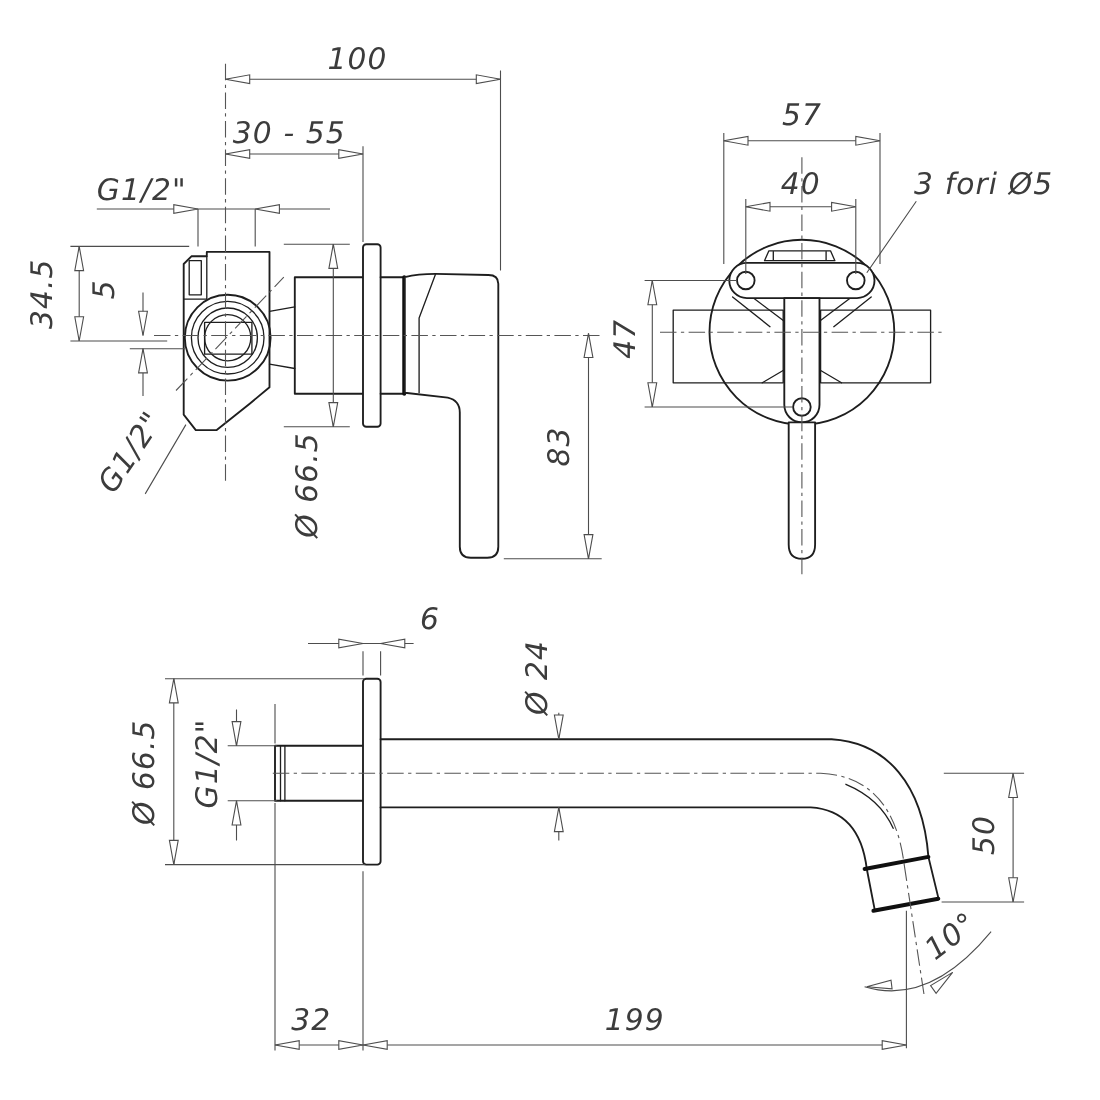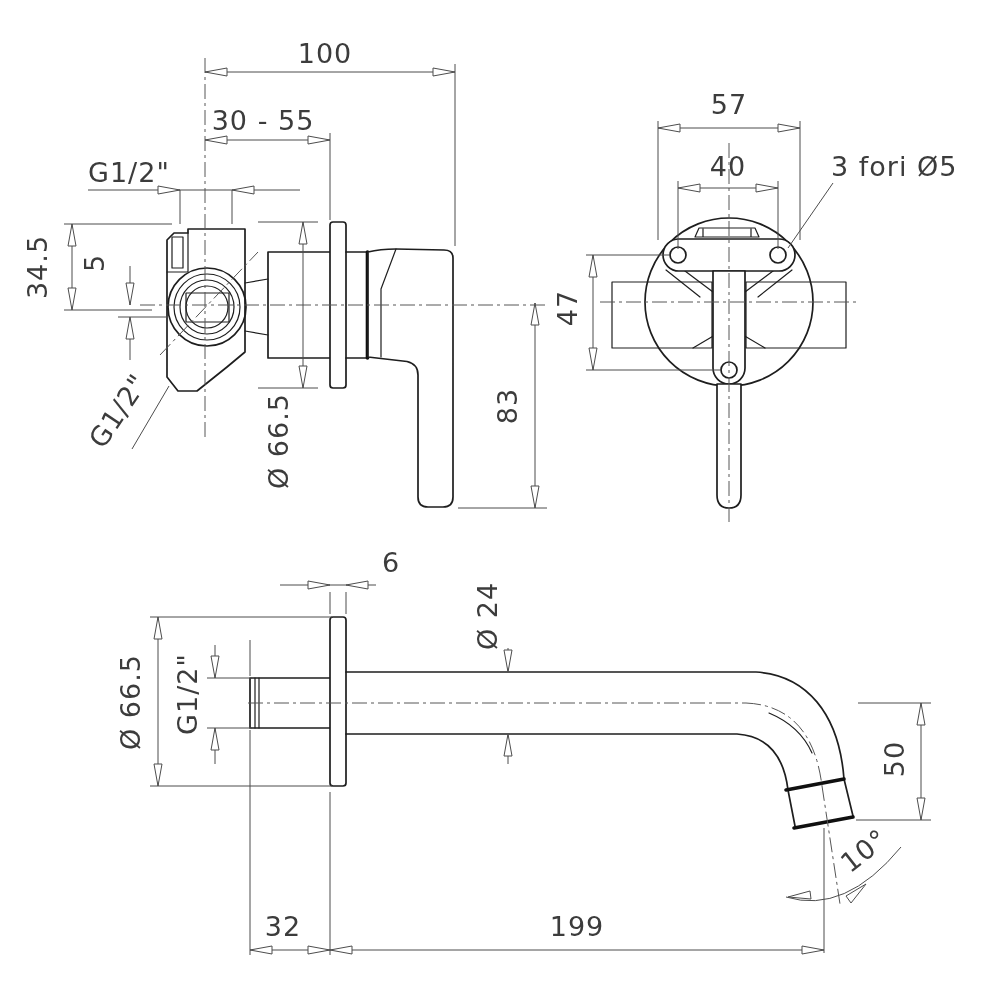--- a/index.html
+++ b/index.html
@@ -1,16 +1,16 @@
 <!DOCTYPE html>
 <html><head>
 <meta charset="utf-8">
 <style>
   html,body{margin:0;padding:0;background:#ffffff;}
-  .stage{width:1000px;height:1000px;position:relative;background:#ffffff;overflow:hidden;}
+  .stage{width:1000px;height:1000px;position:relative;background:#ffffff;overflow:hidden;font-style:italic;}
   svg{display:block;}
   .ol { stroke:#1e1e1e; stroke-width:1.7; fill:none; stroke-linejoin:round; stroke-linecap:round; }
   .olt{ stroke:#1e1e1e; stroke-width:1.2; fill:none; stroke-linejoin:round; stroke-linecap:round; }
   .olf{ stroke:#1e1e1e; stroke-width:1.7; fill:#ffffff; stroke-linejoin:round; stroke-linecap:round; }
   .thk{ stroke:#101010; stroke-width:3.6; fill:none; stroke-linecap:round; }
   .dl { stroke:#4d4d4d; stroke-width:1; fill:none; }
   .cl { stroke:#565656; stroke-width:1; fill:none; stroke-dasharray:15 4 3 4; }
   .ar { fill:#ffffff; stroke:#4d4d4d; stroke-width:1; }
   text{ font-family:"DejaVu Sans", sans-serif; font-size:27px; fill:#3c3c3c; letter-spacing:1px; }
 </style>

